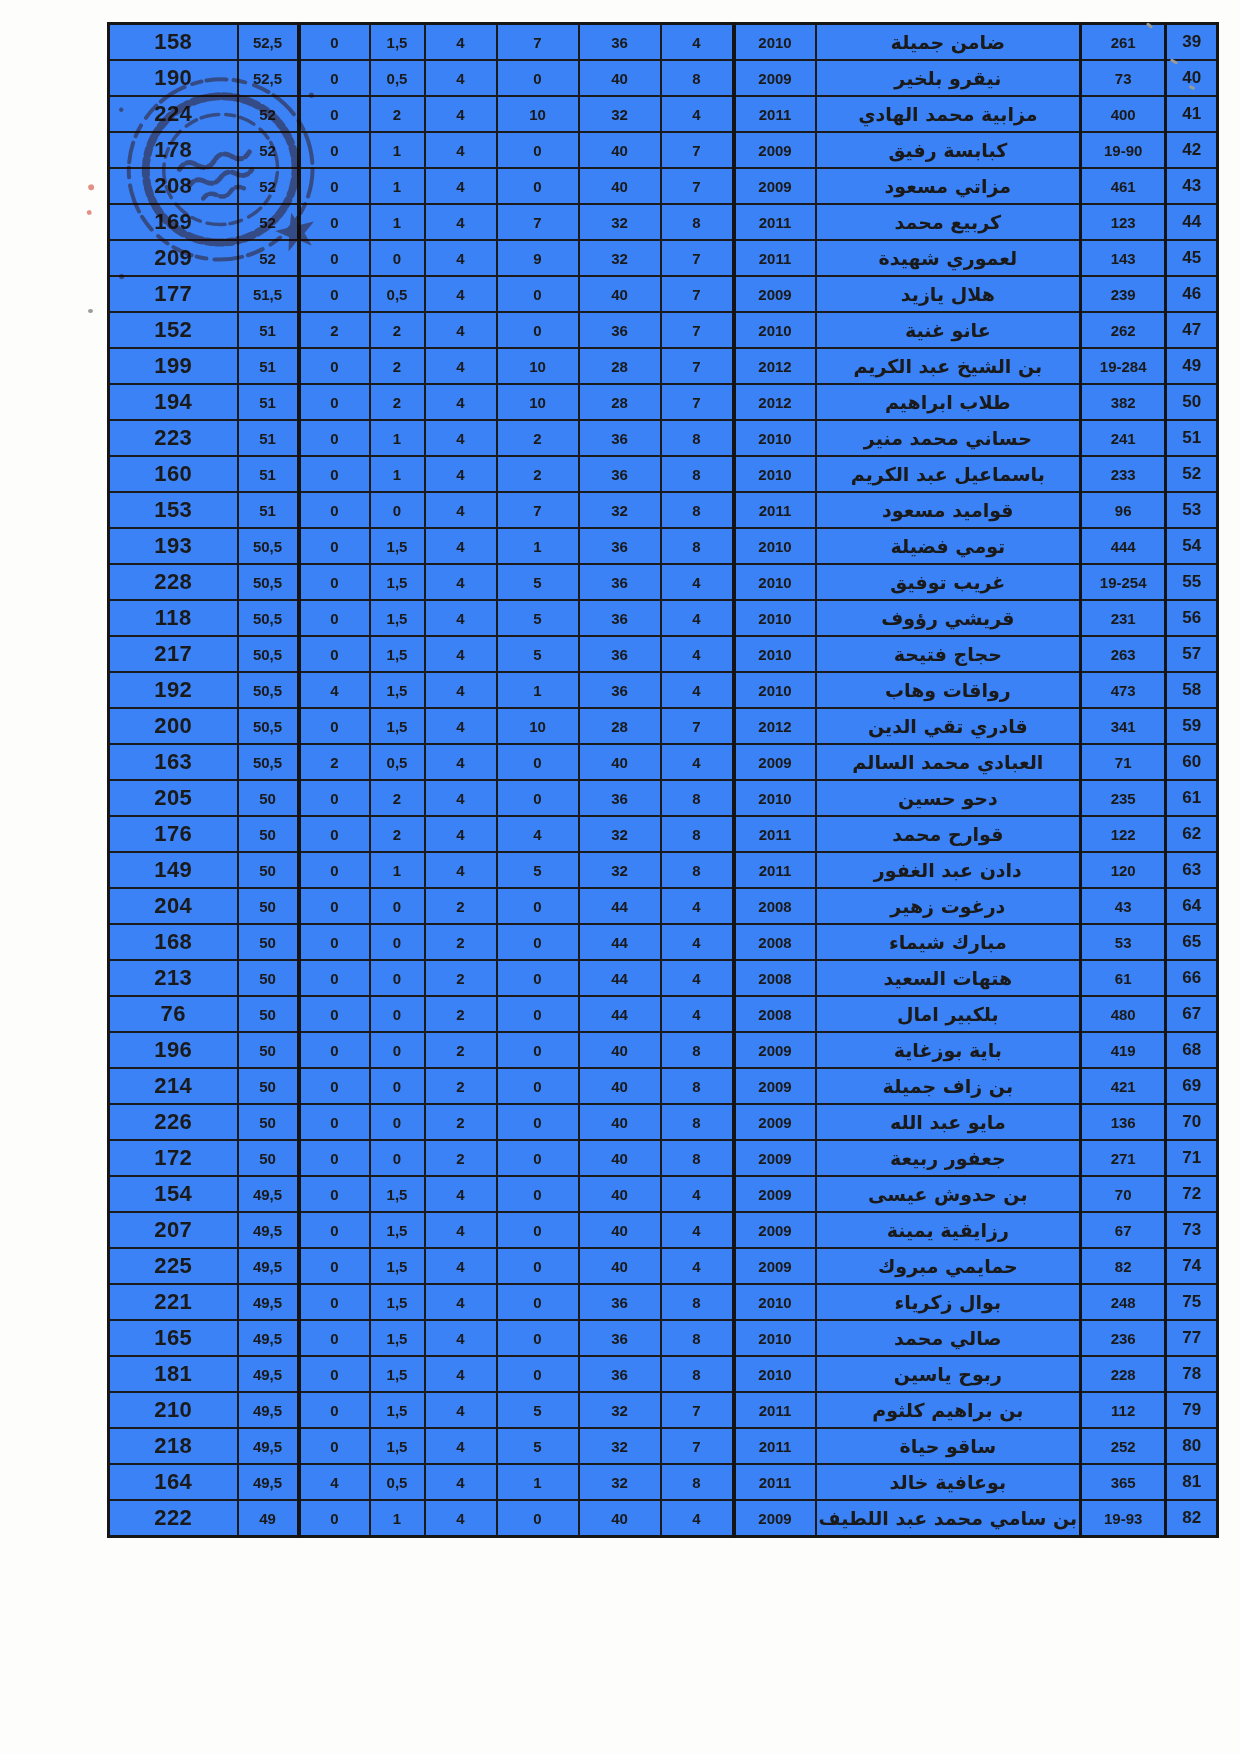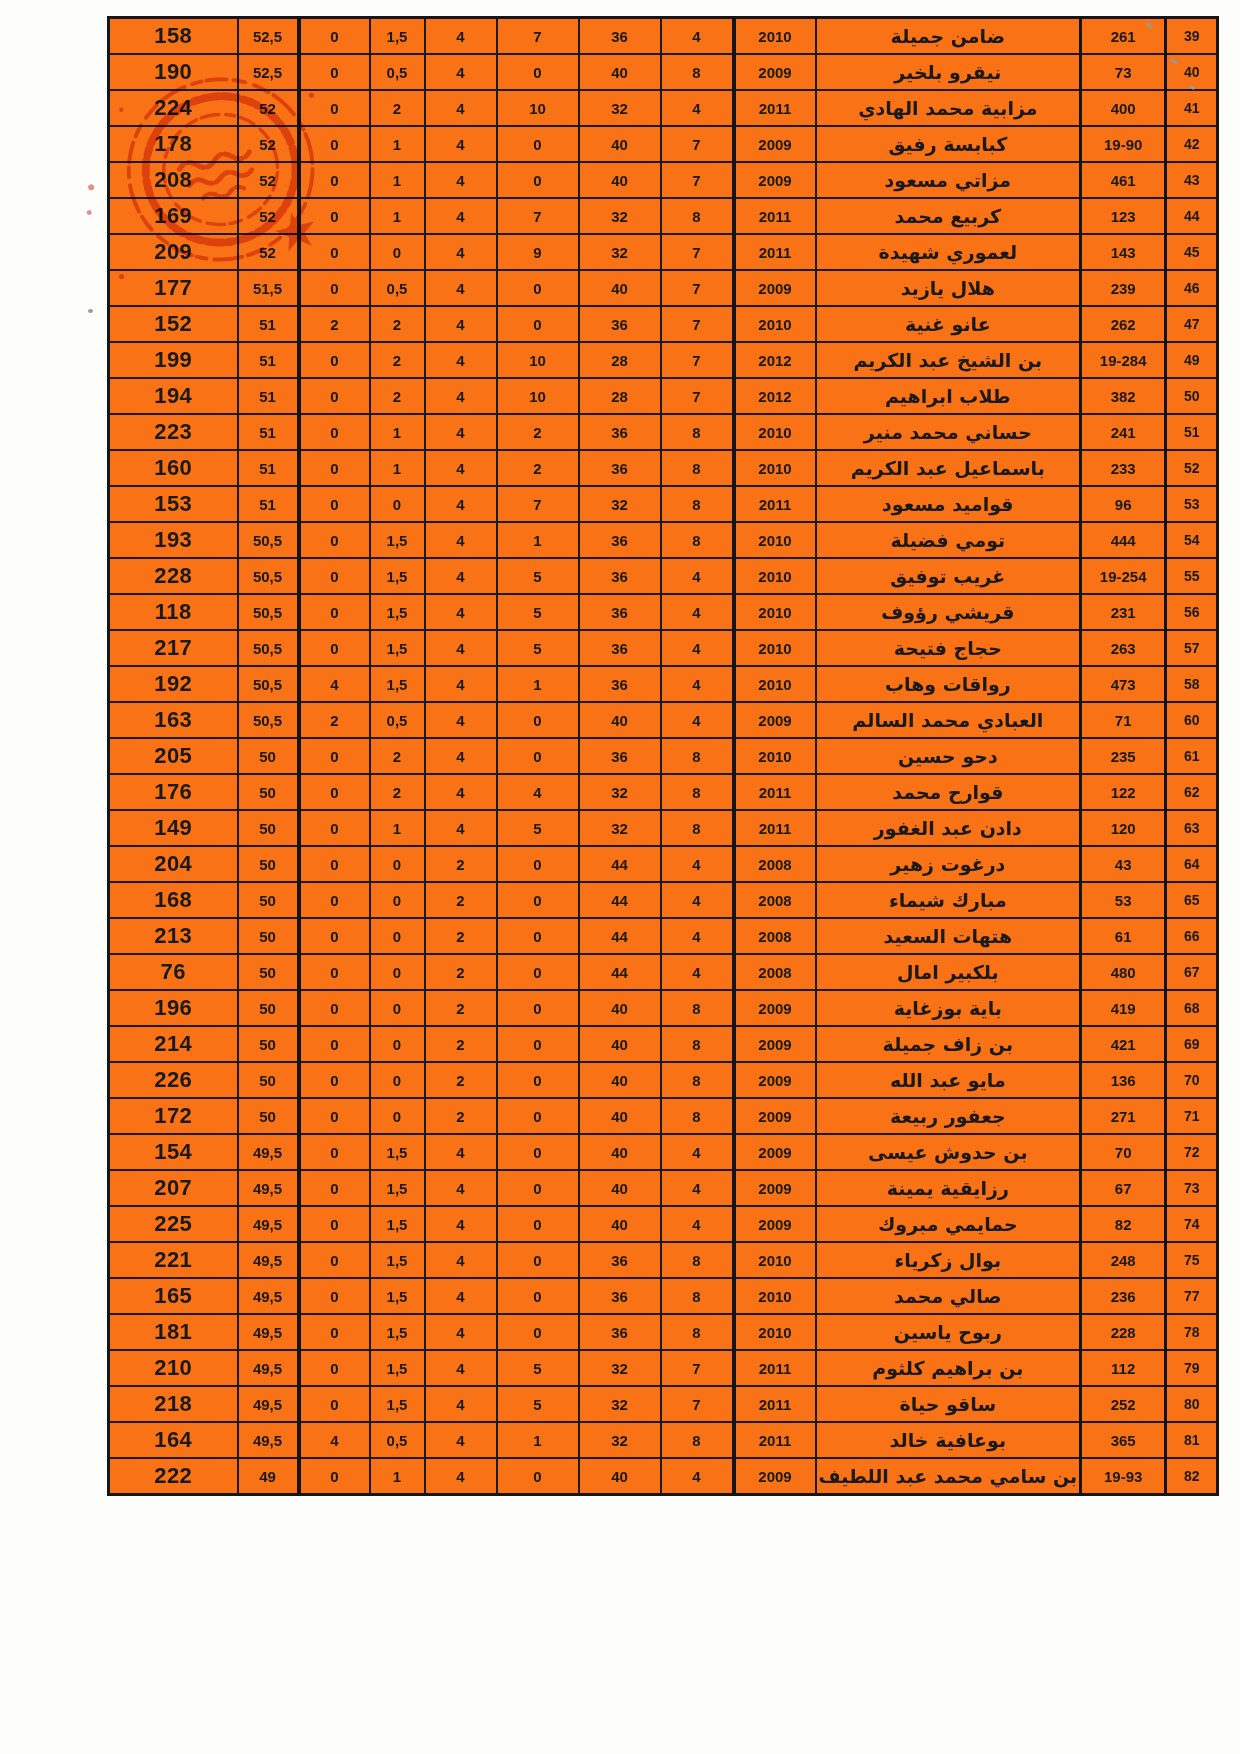--- a/index.html
+++ b/index.html
@@ -4,41 +4,41 @@
 <style>
   html,body{margin:0;padding:0;}
   body{
     width:1240px;height:1754px;
     background:#fdfdfb;
     position:relative;
     font-family:"Liberation Sans",sans-serif;
     overflow:hidden;
   }
   table.results{
-    position:absolute;left:107px;top:16px;
+    position:absolute;left:107px;top:22px;
     border-collapse:collapse;table-layout:fixed;
-    background:#f97316;
+    background:#3b82f6;
     border:3px solid #161616;
   }
   td{
     border:2px solid #1b1b1b;
     height:34px;
     padding:0 2px;
     text-align:center;vertical-align:middle;
     color:#1a1a1a;
     font-weight:bold;
     font-size:15px;
     font-family:"Liberation Sans","DejaVu Sans",sans-serif;
     white-space:nowrap;overflow:hidden;
   }
   td.c1{font-size:22px;letter-spacing:.5px;}
   td.c3{border-left:4px solid #141414;}
   td.c9{border-left:4px solid #141414;}
   td.c11{border-left:3px solid #141414;}
-  td.c12{border-left:3px solid #141414;border-right:3px solid #141414;font-size:14px;}
+  td.c12{border-left:3px solid #141414;border-right:3px solid #141414;font-size:17px;}
   td.name{
     font-family:"DejaVu Sans",sans-serif;
     direction:rtl;
     font-size:19px;
   }
   
   .stamp{
     position:absolute;left:68px;top:60px;width:300px;height:214px;
     mix-blend-mode:multiply;opacity:.62;
     transform:rotate(-14deg);
@@ -332,20 +332,34 @@
     <td class="c5">4</td>
     <td class="c6">1</td>
     <td class="c7">36</td>
     <td class="c8">4</td>
     <td class="c9">2010</td>
     <td class="c10 name">رواقات وهاب</td>
     <td class="c11">473</td>
     <td class="c12">58</td>
   </tr>
       <tr>
+    <td class="c1">200</td>
+    <td class="c2">50,5</td>
+    <td class="c3">0</td>
+    <td class="c4">1,5</td>
+    <td class="c5">4</td>
+    <td class="c6">10</td>
+    <td class="c7">28</td>
+    <td class="c8">7</td>
+    <td class="c9">2012</td>
+    <td class="c10 name">قادري تقي الدين</td>
+    <td class="c11">341</td>
+    <td class="c12">59</td>
+  </tr>
+      <tr>
     <td class="c1">163</td>
     <td class="c2">50,5</td>
     <td class="c3">2</td>
     <td class="c4">0,5</td>
     <td class="c5">4</td>
     <td class="c6">0</td>
     <td class="c7">40</td>
     <td class="c8">4</td>
     <td class="c9">2009</td>
     <td class="c10 name">العبادي محمد السالم</td>

